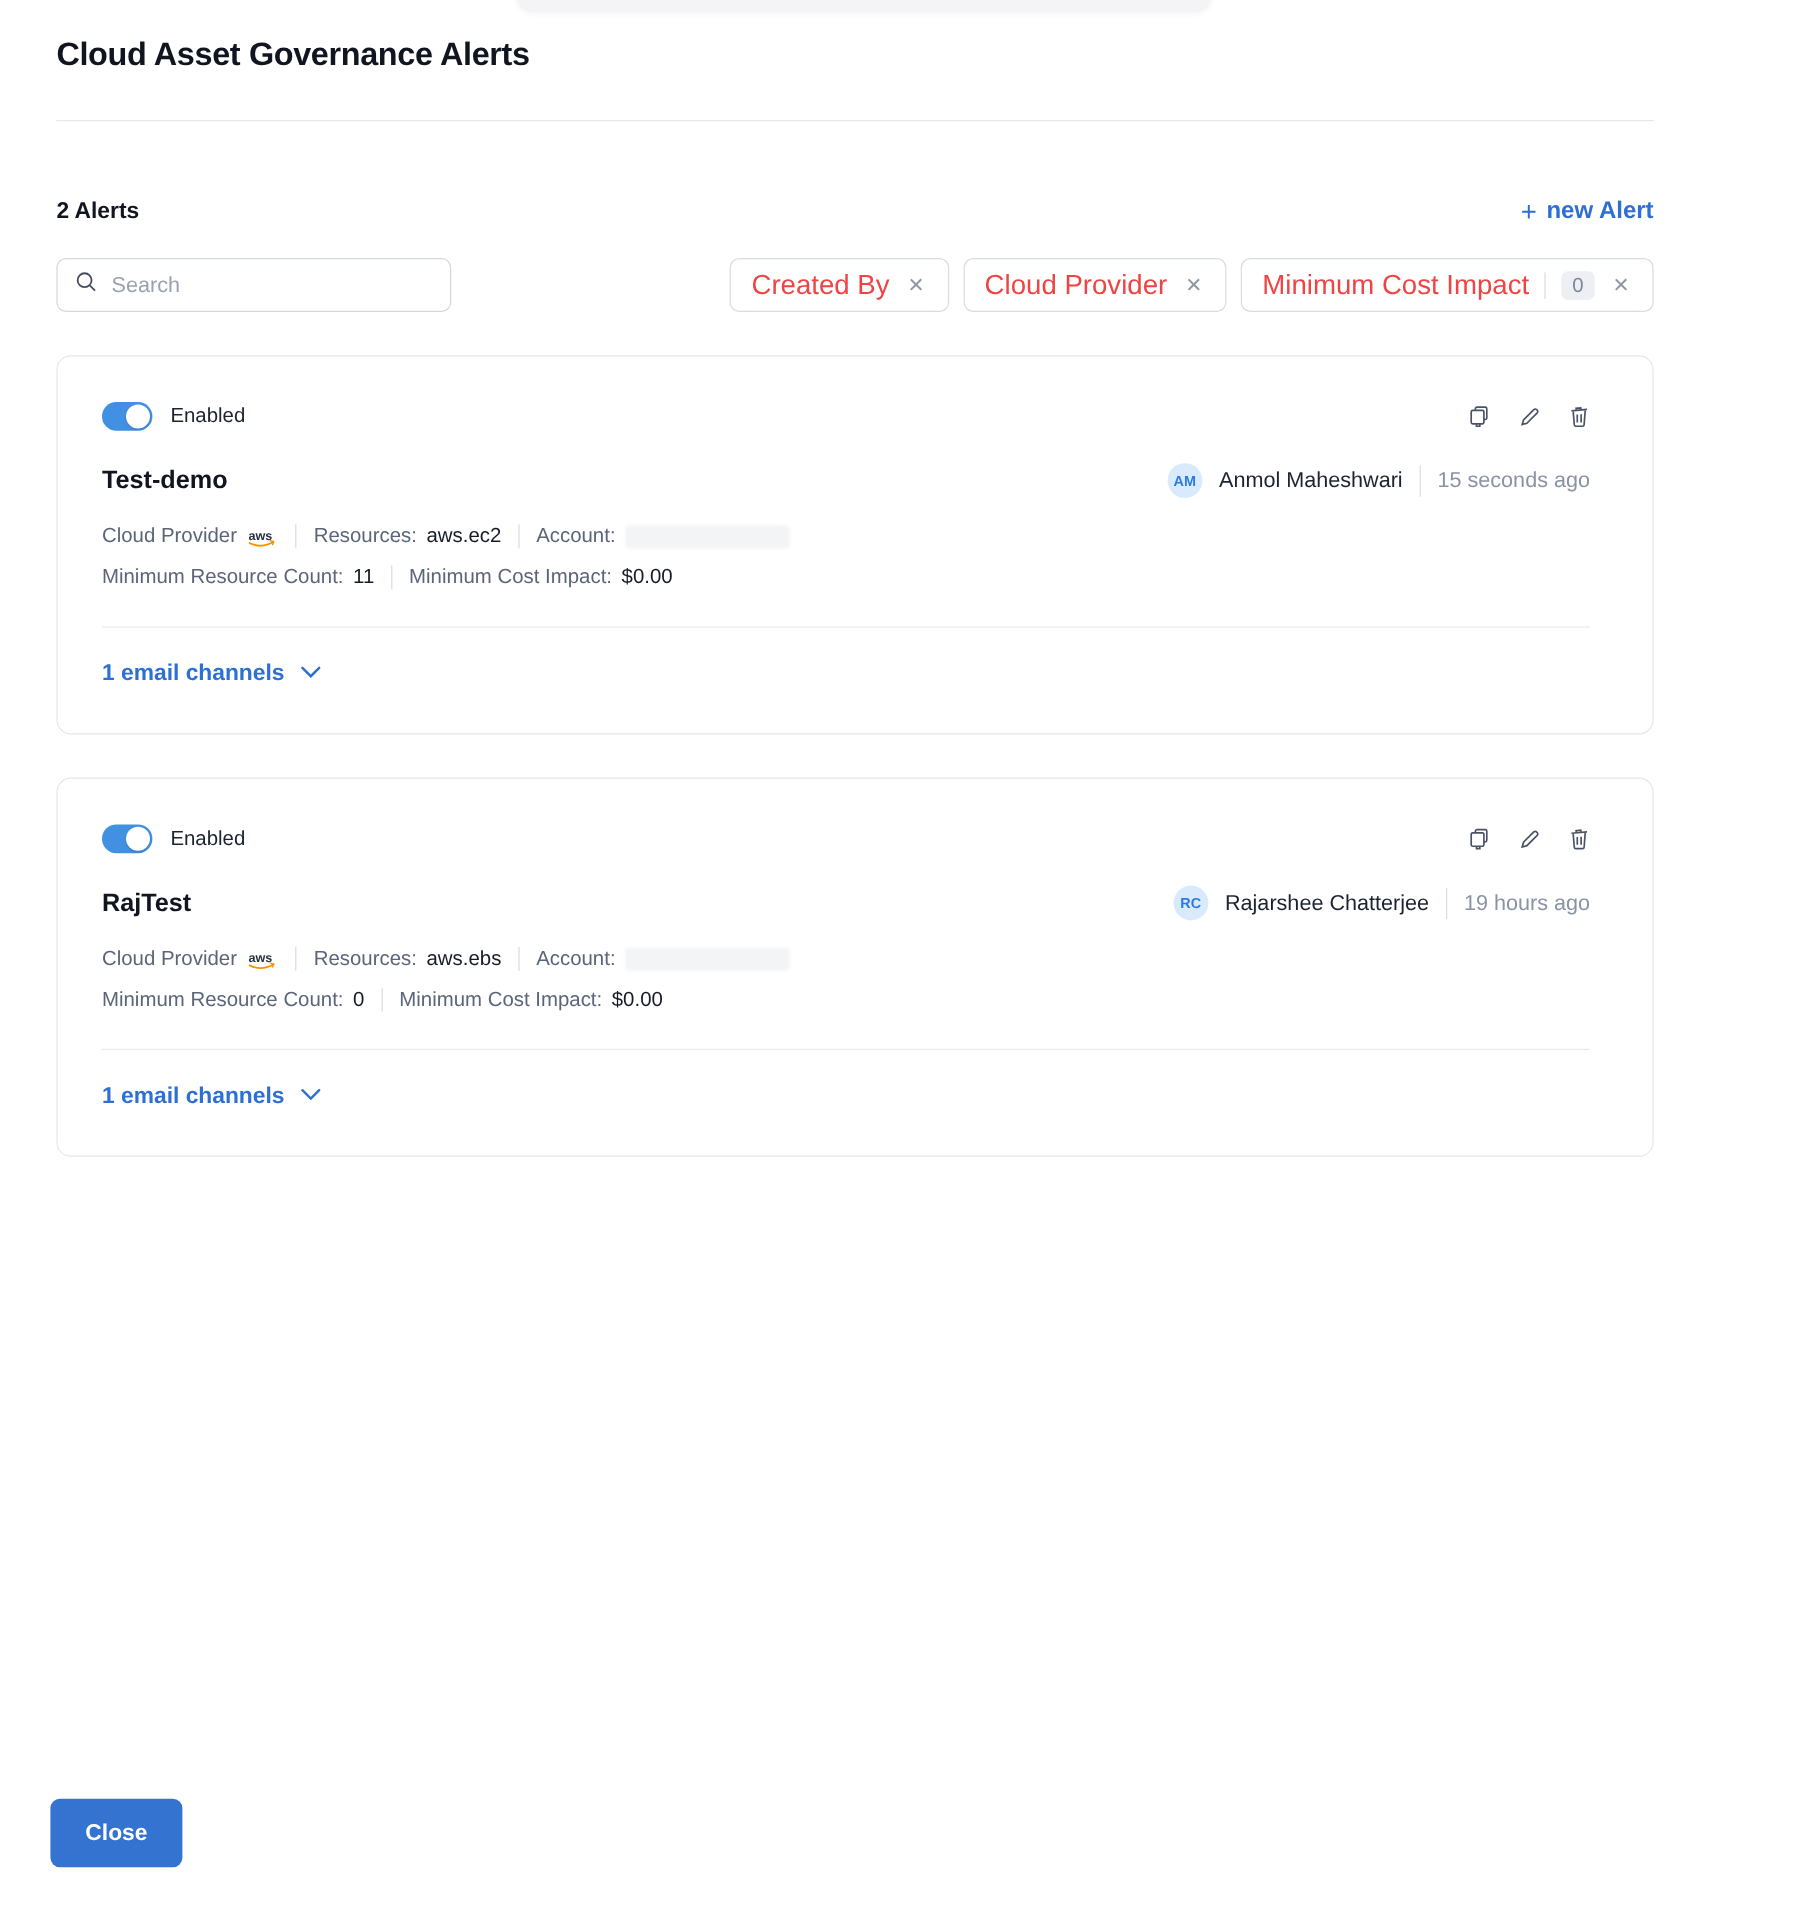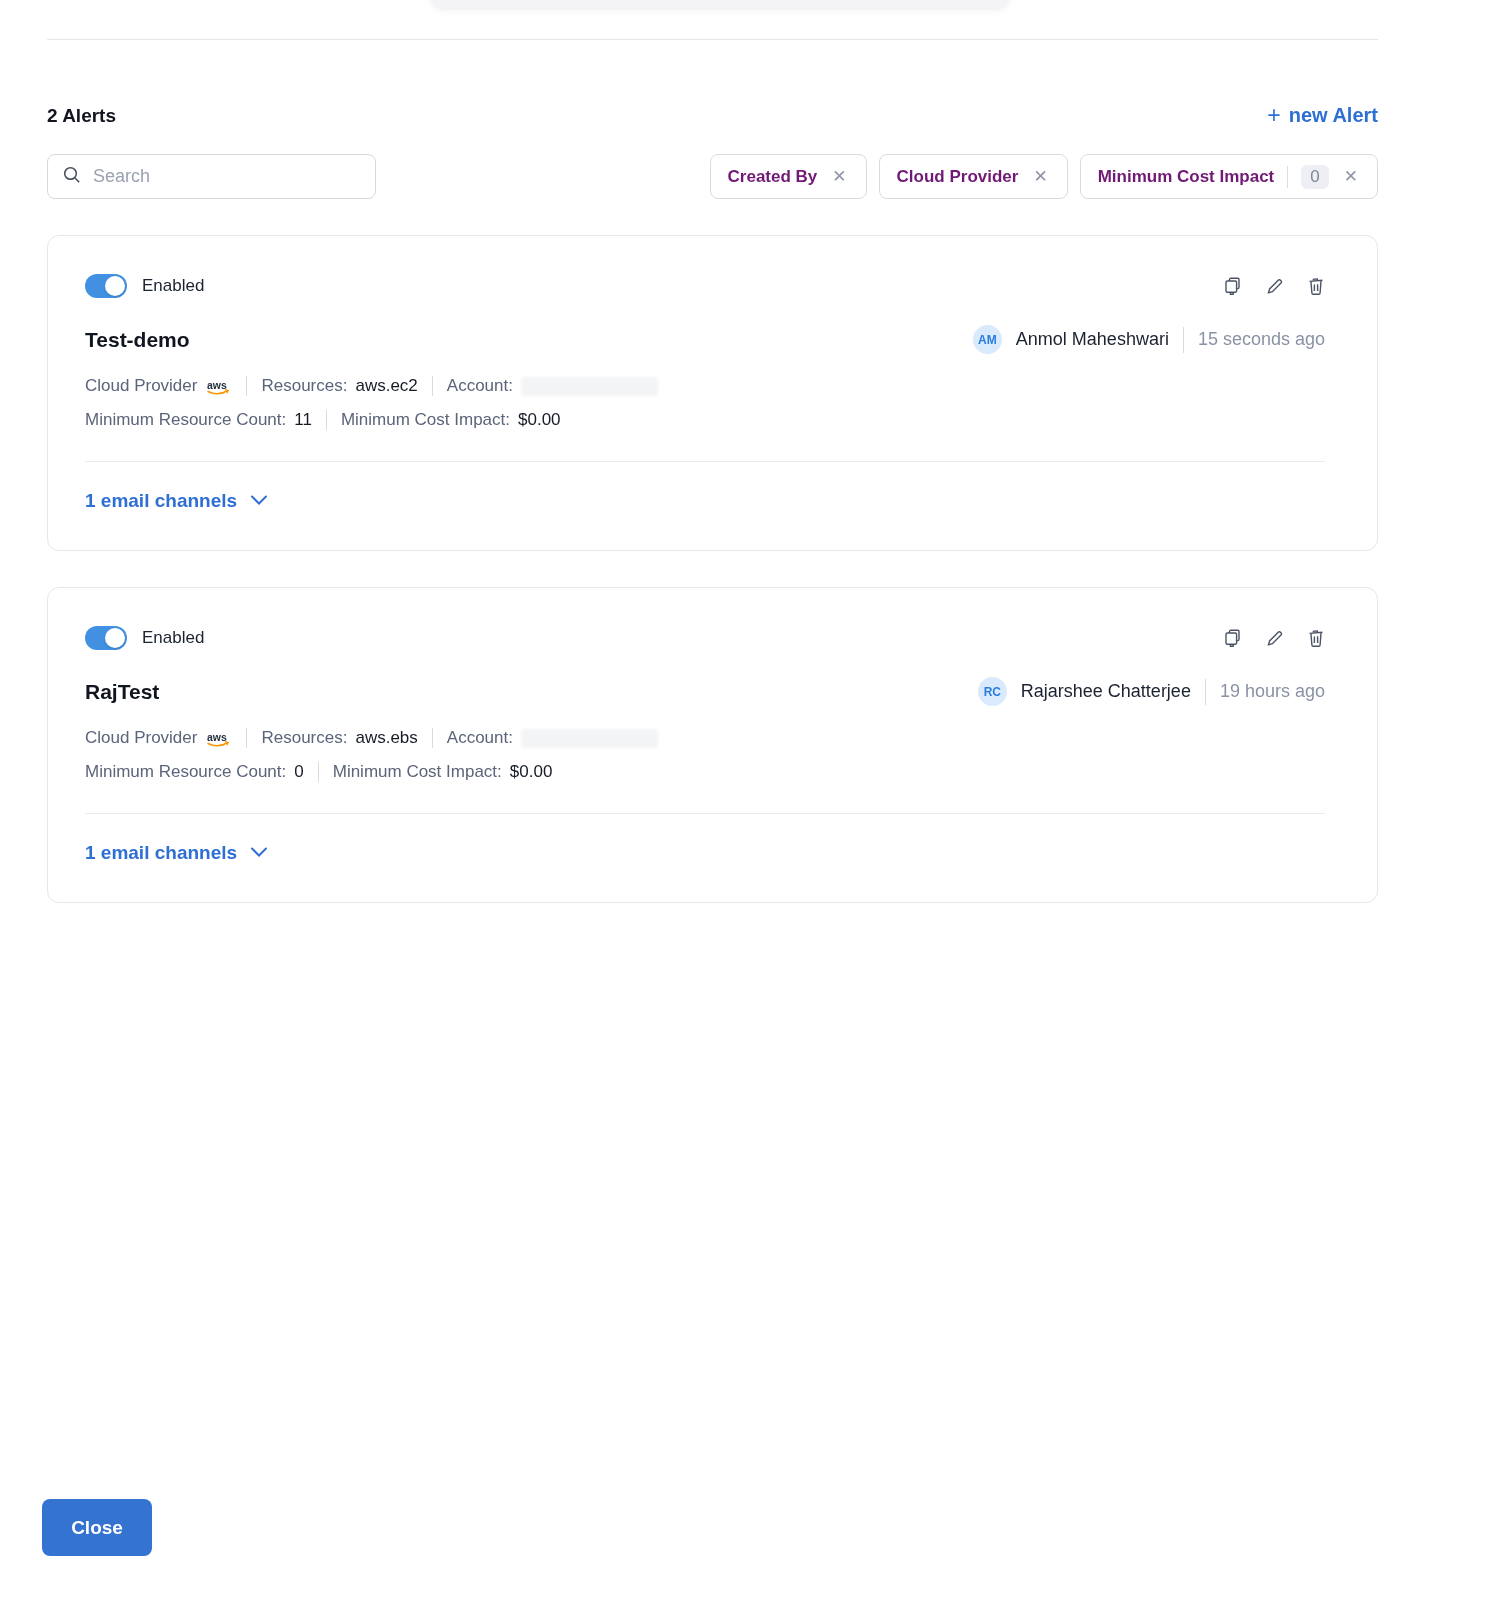--- a/index.html
+++ b/index.html
@@ -25,21 +25,21 @@
   .filter-row { display: flex; justify-content: space-between; align-items: center; margin-top: 27px; }
   .search-box { display: flex; align-items: center; gap: 11px; width: 329px; height: 45px;
     border: 1px solid #d4d8df; border-radius: 8px; padding: 0 14px; background: #fff; }
   .search-box input { border: none; outline: none; font-size: 18px; flex: 1;
     font-family: "Liberation Sans", sans-serif; color: #1c2330; }
   .search-box input::placeholder { color: #9aa1b0; }
 
   .chips { display: flex; gap: 12px; }
   .chip { display: flex; align-items: center; gap: 13px; height: 45px; padding: 0 17px;
     border: 1px solid #d7dbe2; border-radius: 8px; background: #fff; cursor: default; }
-  .chip-label { font-size: 17px; font-weight: 700; color: #701a75; white-space: nowrap; }
+  .chip-label { font-size: 23px; font-weight: 400; color: #ef4444; white-space: nowrap; }
   .chip-sep { width: 1px; height: 22px; background: #dadde4; }
   .chip-pill { background: #edeff4; color: #7d879a; font-size: 17px; padding: 2px 9px;
     border-radius: 6px; }
   .chip-x { color: #8f96a6; font-size: 17px; line-height: 1; cursor: pointer; padding: 2px; }
 
   .card { border: 1px solid #e4e7ec; border-radius: 12px; background: #fff;
     margin-top: 36px; padding: 38px 52px 0 37px; }
   .card:first-of-type { margin-top: 36px; }
 
   .card-top { display: flex; justify-content: space-between; align-items: center; }
@@ -83,20 +83,21 @@
 
   .aws-logo { display: inline-flex; position: relative; top: 2px; }
 </style>
 </head>
 <body>
 
 <div class="toast-remnant"></div>
 
 <div class="content">
 
+  <h1 class="page-title">Cloud Asset Governance Alerts</h1>
   <div class="title-divider"></div>
 
   <div class="count-row">
     <div class="alerts-count">2 Alerts</div>
     <button class="new-alert-btn">
       <span class="plus">+</span>
       <span>new Alert</span>
     </button>
   </div>
 

